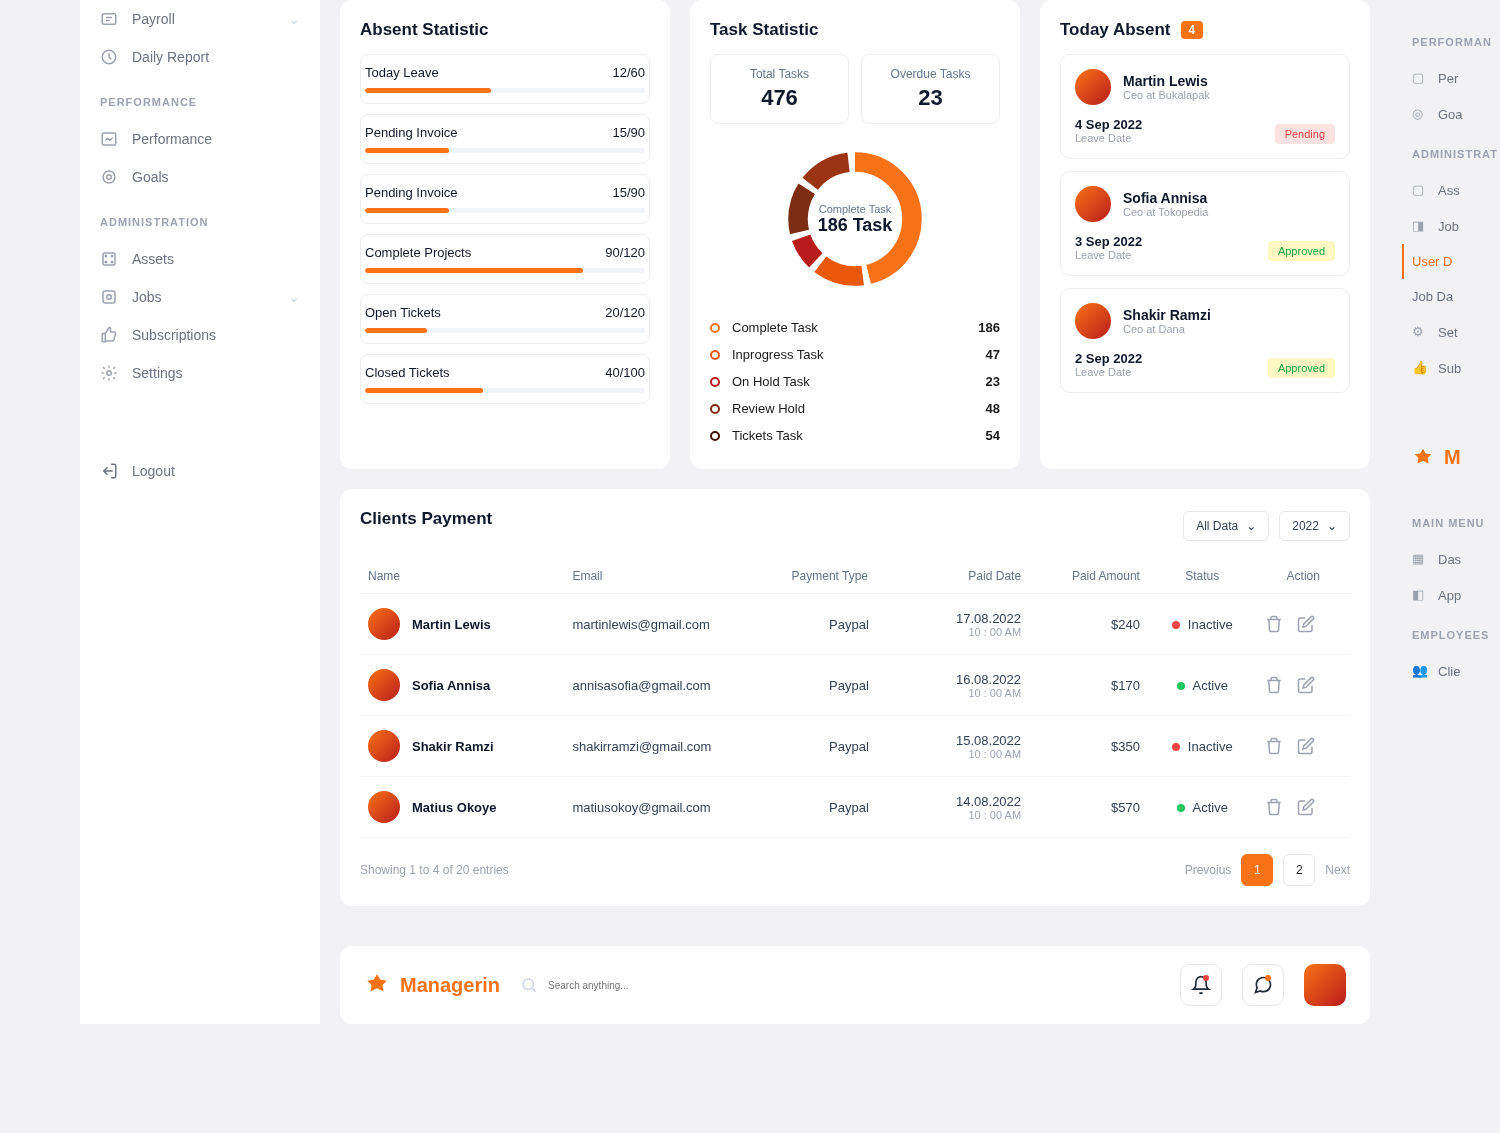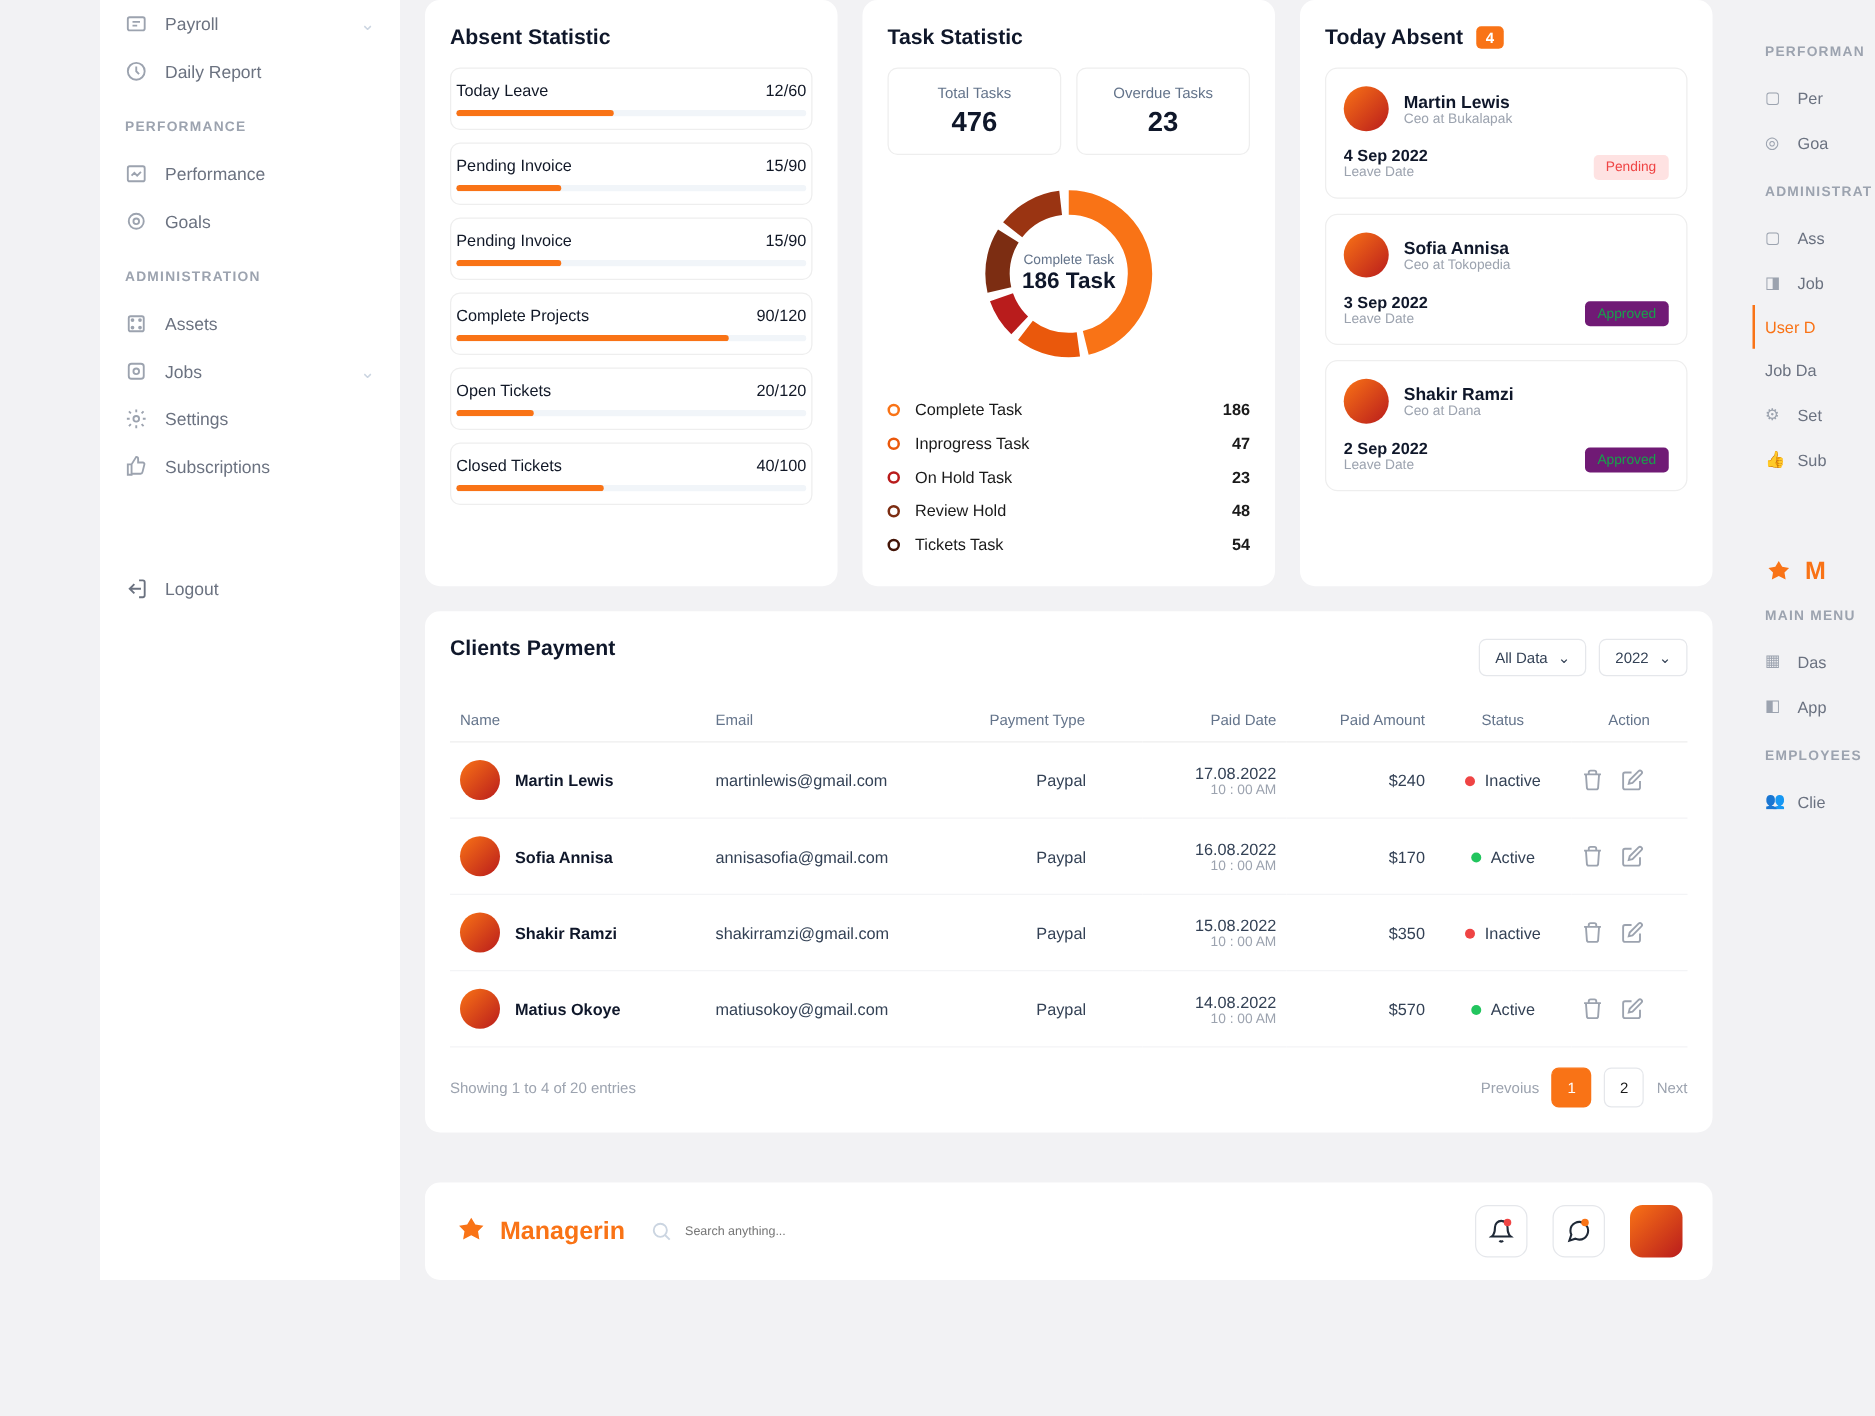--- a/index.html
+++ b/index.html
@@ -36,21 +36,21 @@
 .absent-card { border: 1px solid #eee; border-radius: 10px; padding: 14px; margin-bottom: 12px; }
 .absent-head { display: flex; gap: 12px; align-items: center; margin-bottom: 12px; }
 .avatar { width: 36px; height: 36px; border-radius: 50%; background: linear-gradient(135deg,#f97316,#b91c1c); flex-shrink: 0; }
 .absent-name { font-weight: 700; font-size: 14px; color: #0f172a; }
 .absent-role { font-size: 11px; color: #9ca3af; }
 .absent-foot { display: flex; justify-content: space-between; align-items: flex-end; }
 .leave-date { font-size: 13px; font-weight: 700; color: #0f172a; }
 .leave-lbl { font-size: 11px; color: #9ca3af; }
 .pill { font-size: 11px; padding: 4px 10px; border-radius: 4px; font-weight: 500; }
 .pill-pending { background: #fee2e2; color: #ef4444; }
-.pill-approved { background: #701a75; color: #16a34a; }
+.pill-approved { background: #fef9c3; color: #16a34a; }
 .payment-card { background: #fff; border-radius: 12px; padding: 20px; }
 .payment-head { display: flex; align-items: center; margin-bottom: 16px; }
 .selects { margin-left: auto; display: flex; gap: 10px; }
 .select { border: 1px solid #e5e7eb; border-radius: 6px; padding: 7px 12px; font-size: 12px; color: #334155; display: flex; align-items: center; gap: 8px; cursor: pointer; }
 table { width: 100%; border-collapse: collapse; }
 th { text-align: left; font-size: 12px; font-weight: 500; color: #64748b; padding: 10px 8px; border-bottom: 1px solid #eee; }
 td { padding: 14px 8px; font-size: 13px; color: #334155; border-bottom: 1px solid #f3f4f6; }
 .row-name { display: flex; align-items: center; gap: 12px; font-weight: 700; color: #0f172a; }
 .status-dot { width: 8px; height: 8px; border-radius: 50%; display: inline-block; margin-right: 8px; }
 .status-active { background: #22c55e; }
@@ -148,33 +148,33 @@
               <rect x="4" y="4" width="16" height="16" rx="3"></rect>
               <circle cx="12" cy="12" r="3"></circle>
             </svg>
           </span>
         <span>Jobs</span>
         <span class="chev">⌄</span>
       </div>
       <div class="sidebar-item">
         <span class="icon">
             <svg width="18" height="18" viewBox="0 0 24 24" fill="none" stroke="currentColor" stroke-width="2">
+              <path d="M7 10v11H3V10h4zM7 10l5-8c1 0 2 1 2 2v4h5c1 0 2 1 1.7 2l-2 8c-.2 1-1 2-2 2H7"></path>
+            </svg>
+          </span>
+        <span>Subscriptions</span>
+      </div>
+      <div class="sidebar-item">
+        <span class="icon">
+            <svg width="18" height="18" viewBox="0 0 24 24" fill="none" stroke="currentColor" stroke-width="2">
               <circle cx="12" cy="12" r="3"></circle>
               <path d="M12 2v3M12 19v3M4.2 4.2l2.1 2.1M17.7 17.7l2.1 2.1M2 12h3M19 12h3M4.2 19.8l2.1-2.1M17.7 6.3l2.1-2.1"></path>
             </svg>
           </span>
         <span>Settings</span>
-      </div>
-      <div class="sidebar-item">
-        <span class="icon">
-            <svg width="18" height="18" viewBox="0 0 24 24" fill="none" stroke="currentColor" stroke-width="2">
-              <path d="M7 10v11H3V10h4zM7 10l5-8c1 0 2 1 2 2v4h5c1 0 2 1 1.7 2l-2 8c-.2 1-1 2-2 2H7"></path>
-            </svg>
-          </span>
-        <span>Subscriptions</span>
       </div>
     </div>
 
     <div class="logout">
       <span class="icon">
           <svg width="18" height="18" viewBox="0 0 24 24" fill="none" stroke="currentColor" stroke-width="2">
             <path d="M15 3h4a2 2 0 012 2v14a2 2 0 01-2 2h-4M10 17l-5-5 5-5M5 12h12"></path>
           </svg>
         </span>
       <span>Logout</span>
@@ -566,21 +566,21 @@
         <span class="icon">👍</span>
         <span>Sub</span>
       </div>
     <div style="height:60px"></div>
     <div class="brand" style="font-size:20px;color:#f97316;font-weight:700">
       <svg width="22" height="22" viewBox="0 0 24 24" fill="#f97316">
           <path d="M12 2l3 5 6 1-4 4 1 6-6-3-6 3 1-6-4-4 6-1z"></path>
         </svg>
       <span>M</span>
     </div>
-    <div class="sidebar-section-title" style="margin-top:18px">MAIN MENU</div>
+    <div class="sidebar-section-title" style="margin-top:48px">MAIN MENU</div>
     <div class="rside-item">
         <span class="icon">▦</span>
         <span>Das</span>
       </div>
     <div class="rside-item">
         <span class="icon">◧</span>
         <span>App</span>
       </div>
     <div class="sidebar-section-title">EMPLOYEES</div>
     <div class="rside-item">

